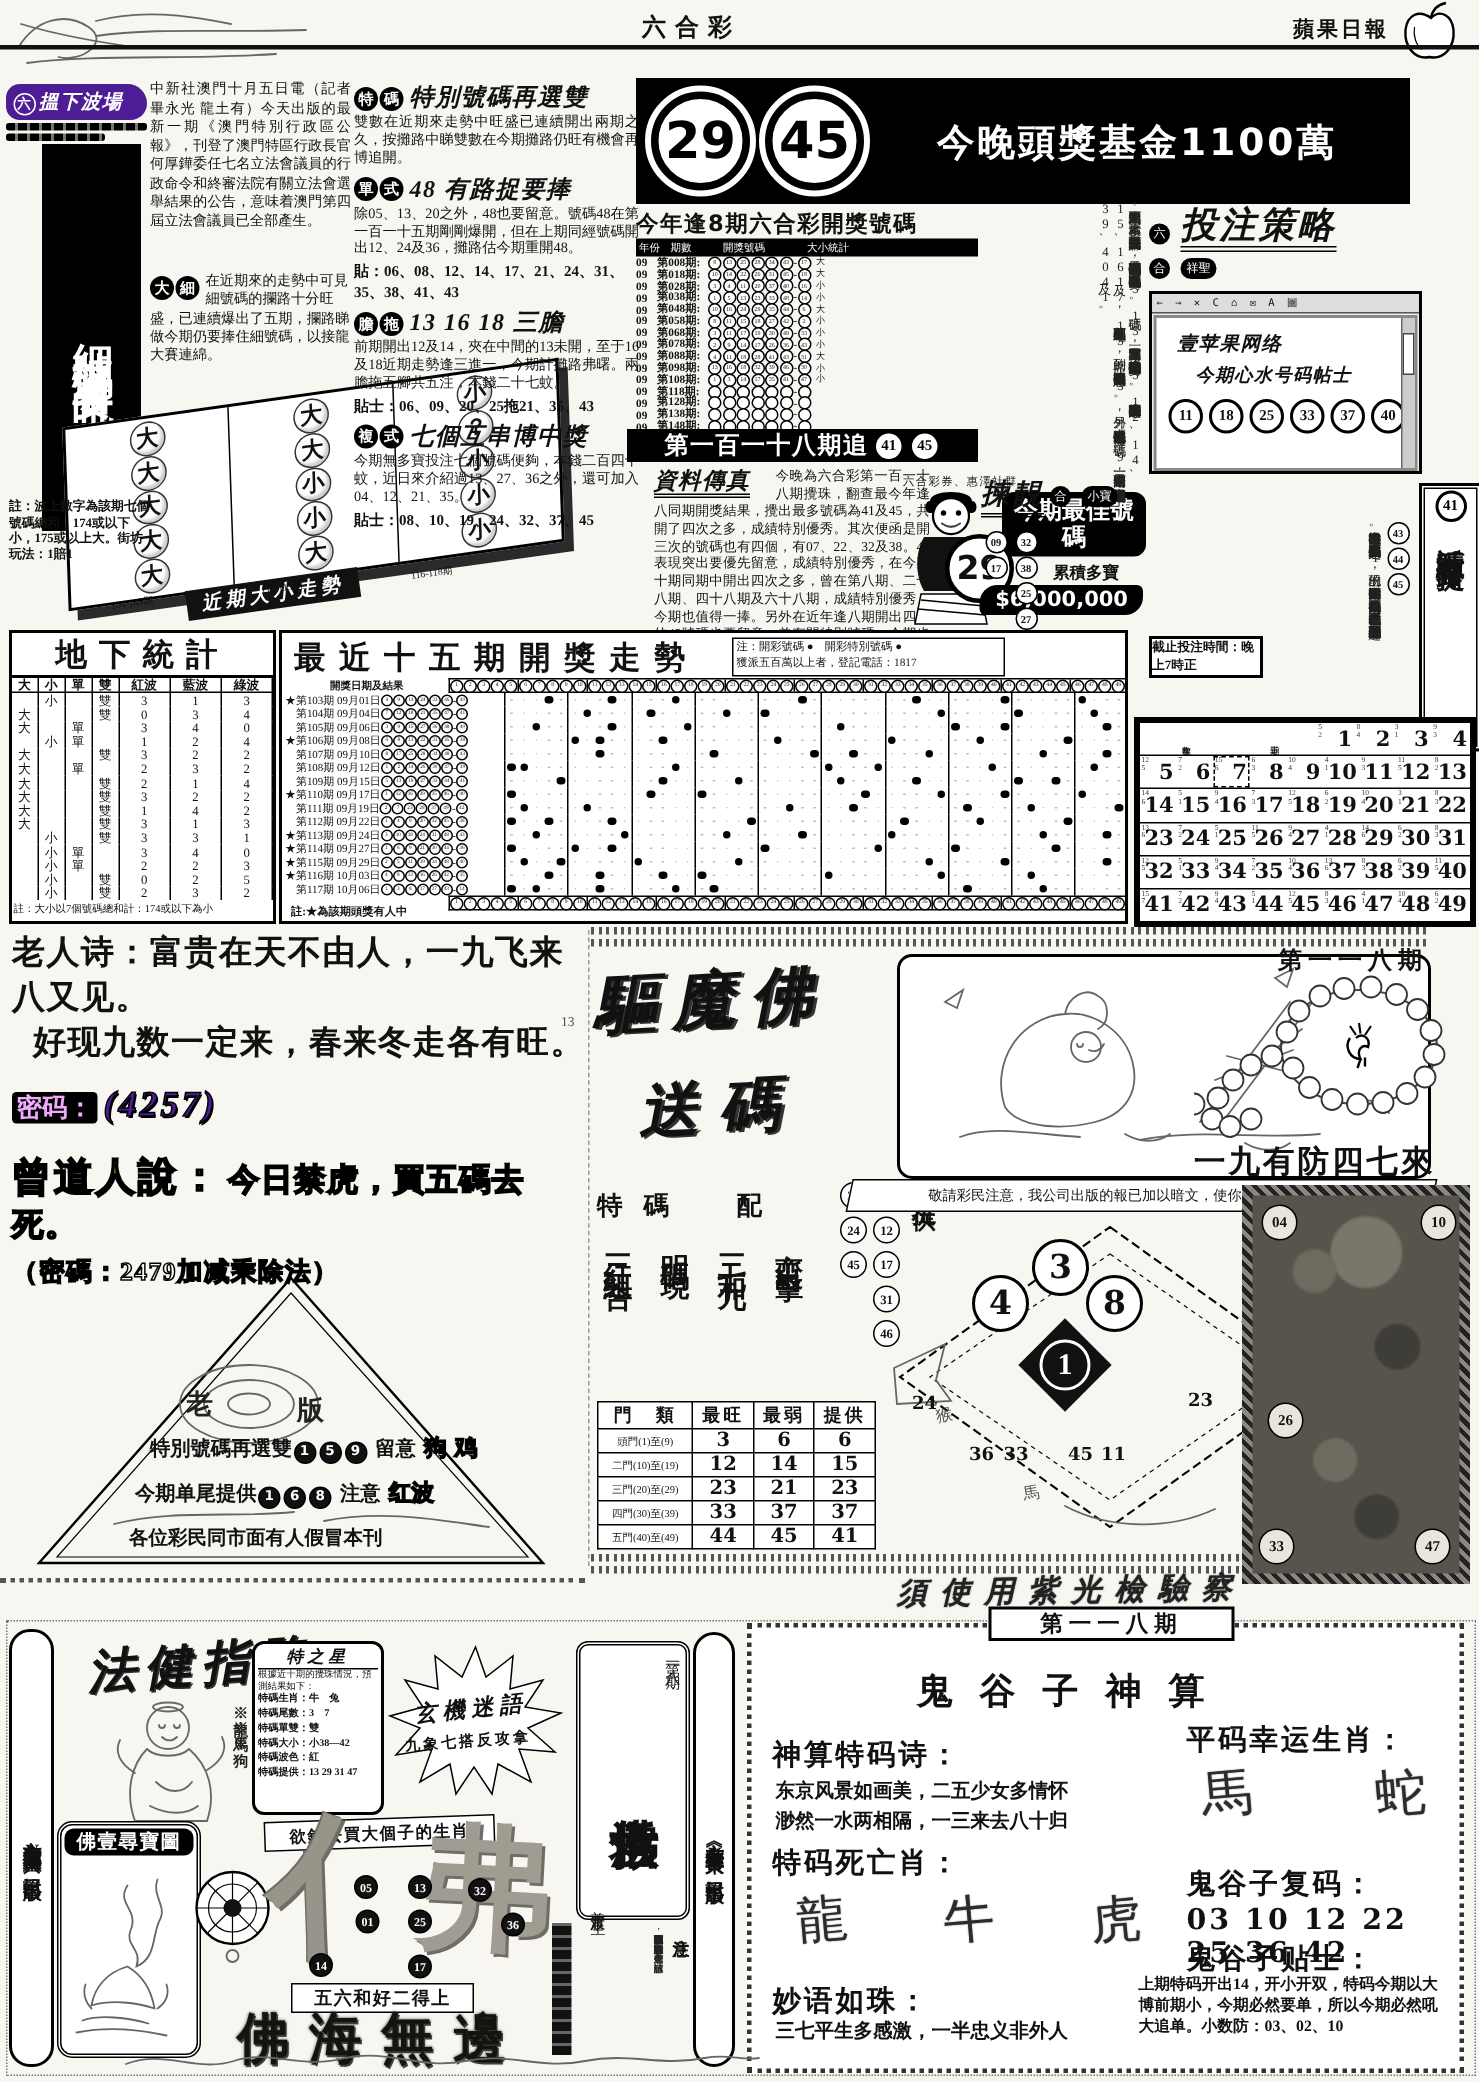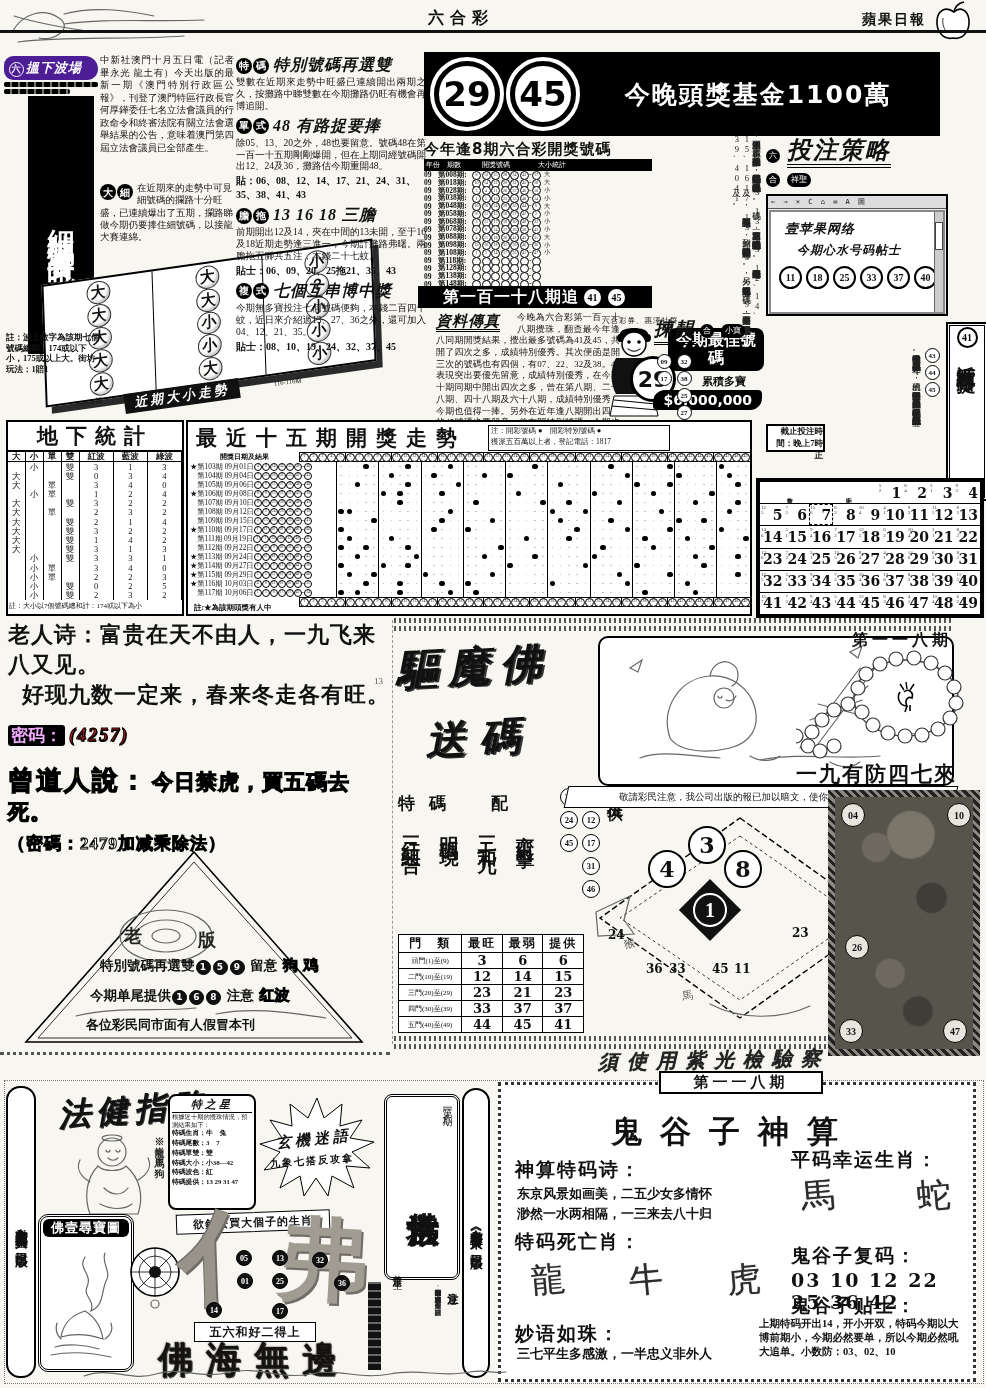--- a/index.html
+++ b/index.html
@@ -143,22 +143,22 @@
   #ug-table{width:100%;border-collapse:collapse;font-size:8.5px;}
   #ug-table td,#ug-table th{border-right:1px solid #000;text-align:center;padding:0;height:9.2px;line-height:1;}
   #ug-table th{border-bottom:1px solid #000;font-size:8.5px;}
   #ug-note{font-size:7px;padding:1px;}
   
   #trends{left:186px;top:420px;width:566px;height:196px;border:2px solid #000;box-sizing:border-box;background:#fff;}
   #trends-title{position:absolute;left:8px;top:2px;font-size:21px;font-weight:900;letter-spacing:9px;
         font-family:"DejaVu Sans",sans-serif;}
   #trend-legend{position:absolute;left:300px;top:3px;width:176px;height:24px;border:1px solid #000;font-size:7.5px;
         line-height:1.4;padding:0 2px;}
-  #cutoff{left:766px;top:424px;width:59px;height:28px;border:2px solid #000;font-size:8.5px;font-weight:bold;
-        text-align:right;line-height:1.4;background:#fff;box-sizing:border-box;}
+  #cutoff{left:766px;top:424px;width:76px;height:28px;border:2px solid #000;font-size:8.5px;font-weight:bold;
+        text-align:left;line-height:1.4;background:#fff;box-sizing:border-box;}
   #chart{position:absolute;left:2px;top:30px;width:560px;}
   .t-row{display:flex;height:9px;align-items:center;}
   .t-label{width:146px;font-size:7.3px;white-space:nowrap;overflow:hidden;display:flex;align-items:center;}
   .t-label .circ{width:6px;height:6px;font-size:3.5px;margin-right:0;}
   .t-cells{flex:1;display:flex;height:100%;border-left:1px solid #000;}
   .t-cell{flex:1;position:relative;}
   .t-cell.g{border-right:1px solid #000;}
   .t-cell::after{content:"";position:absolute;left:50%;top:50%;width:1.5px;height:1.5px;margin:-0.75px;
         border-radius:50%;background:#bbb;}
   .t-cell.on::after{width:5.5px;height:5.5px;margin:-2.75px;background:#000;}
@@ -168,22 +168,22 @@
   .t-scale .sc{flex:1;display:flex;align-items:center;justify-content:center;}
   .t-scale .sc.g{border-right:1px solid #000;}
   .t-scale .circ{width:7px;height:7px;font-size:3.8px;}
   #trend-foot{position:absolute;left:6px;bottom:1px;font-size:7.5px;font-weight:bold;}
   
   #oldpoem{left:8px;top:620px;width:384px;height:226px;}
   .op-line{font-size:22px;font-weight:900;font-family:"DejaVu Sans",sans-serif;letter-spacing:1px;}
   #op-label{display:inline;}
   #op-pass{margin-top:14px;}
   #op-pass-label{background:#000;color:#f0abfc;font-weight:900;font-size:17px;padding:1px 3px;border-radius:3px;}
-  #op-pass-val{font-style:italic;font-weight:900;font-size:18px;letter-spacing:2px;
-        -webkit-text-stroke:1px #000;color:#b91c1c;text-shadow:1px 1px 0 #000;}
+  #op-pass-val{font-style:italic;font-weight:900;font-size:24px;letter-spacing:2px;
+        -webkit-text-stroke:1px #000;color:#4c1d95;text-shadow:1px 1px 0 #000;}
   #op-zeng{margin-top:16px;font-weight:900;}
   #op-zeng-label{font-size:26px;color:#4d7c0f;-webkit-text-stroke:1.3px #000;letter-spacing:2px;}
   #op-zeng-text{font-size:21px;color:#fff;-webkit-text-stroke:1.2px #000;letter-spacing:1px;}
   #op-zeng2{font-size:17px;color:#fff;-webkit-text-stroke:1px #000;font-weight:900;margin-top:6px;letter-spacing:1px;}
   #margin13{left:374px;top:676px;font-size:9px;color:#555;}
   
   #triangle{left:16px;top:846px;width:356px;height:204px;}
   .tri-line{position:absolute;font-weight:900;font-size:13.5px;white-space:nowrap;font-family:"DejaVu Sans",sans-serif;}
   .tri-line .ball-dark{width:13px;height:13px;font-size:9px;margin:0 1px;}
   .tri-chip{color:#fff;-webkit-text-stroke:1px #000;font-size:15px;margin:0 1px;}
@@ -283,21 +283,21 @@
   #living-title{flex:1;text-align:center;font-size:33px;font-weight:900;line-height:1.05;font-family:"DejaVu Sans",sans-serif;}
   #living-sub{font-size:10px;letter-spacing:2px;align-self:flex-end;}
   #noticebar{left:368px;top:1282px;width:13px;height:88px;background:repeating-linear-gradient(0deg,#111 0 6px,#666 6px 8px);}
   #notice{left:386px;top:1284px;width:74px;height:100px;display:flex;flex-direction:row-reverse;gap:3px;}
   #notice-label{font-size:11px;font-weight:900;}
   #notice-text{font-size:6.5px;line-height:1.15;color:#222;}
   
   #guigu{left:498px;top:1082px;width:478px;height:300px;border:3px dotted #333;box-sizing:border-box;background:#fff;}
   #gg-tab{position:absolute;left:158px;top:-14px;width:160px;border:2px solid #000;background:#fff;text-align:center;
         font-size:15px;font-weight:900;letter-spacing:4px;}
-  #gg-title{position:absolute;left:110px;top:26px;font-size:31px;font-weight:900;letter-spacing:18px;font-family:"DejaVu Sans",sans-serif;}
+  #gg-title{position:absolute;left:110px;top:26px;font-size:24px;font-weight:900;letter-spacing:18px;font-family:"DejaVu Sans",sans-serif;}
   .gg-label{font-size:19px;font-weight:900;letter-spacing:2px;}
   #gg-poem-label{position:absolute;left:14px;top:72px;}
   #gg-poem1{position:absolute;left:16px;top:100px;font-size:13px;font-weight:bold;}
   #gg-poem2{position:absolute;left:16px;top:120px;font-size:13px;font-weight:bold;}
   #gg-death-label{position:absolute;left:14px;top:144px;}
   #gg-death{position:absolute;left:30px;top:172px;width:230px;display:flex;justify-content:space-between;}
   .zodiac{font-size:34px;color:#2c2c2c;transform:rotate(-5deg);text-shadow:0 0 1px #666;}
   #gg-wit-label{position:absolute;left:14px;top:236px;}
   #gg-wit{position:absolute;left:16px;top:260px;font-size:13px;font-weight:bold;}
   #gg-lucky-label{position:absolute;left:290px;top:62px;}

